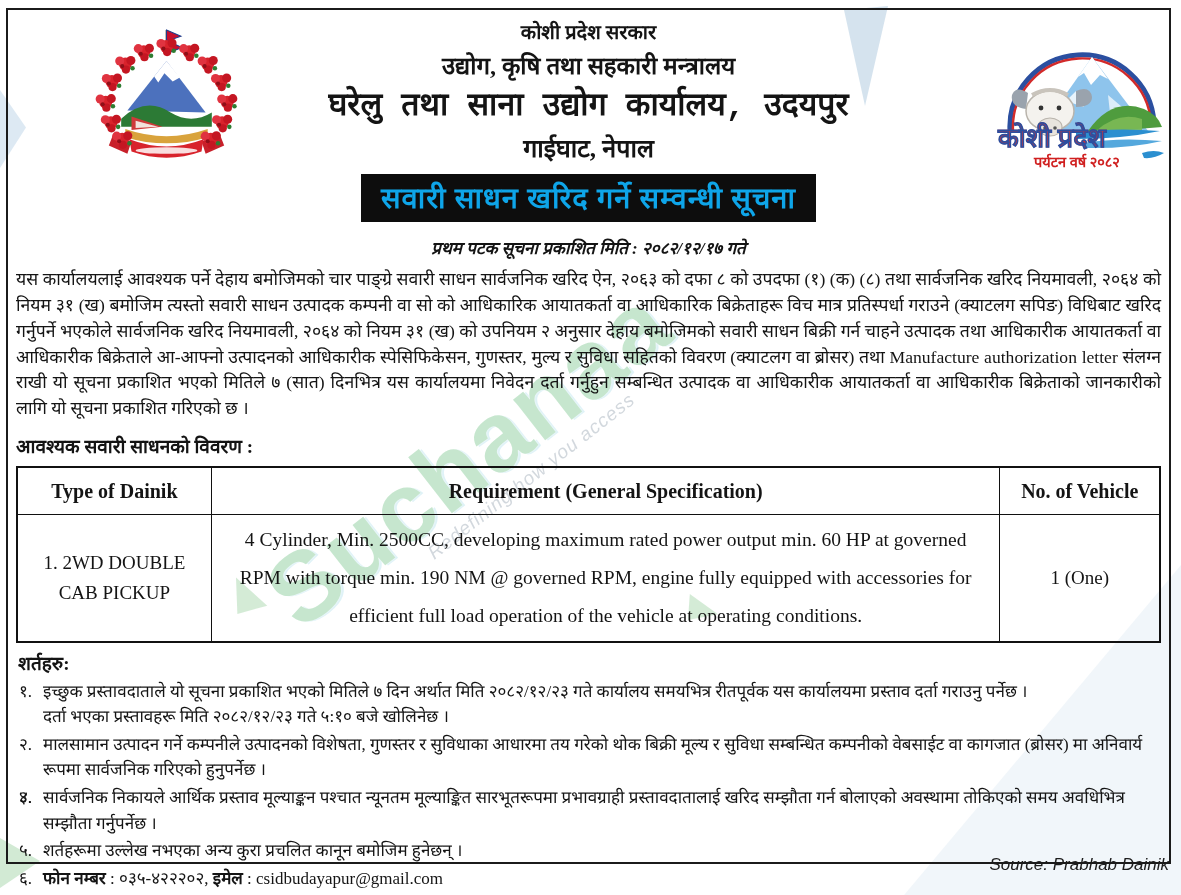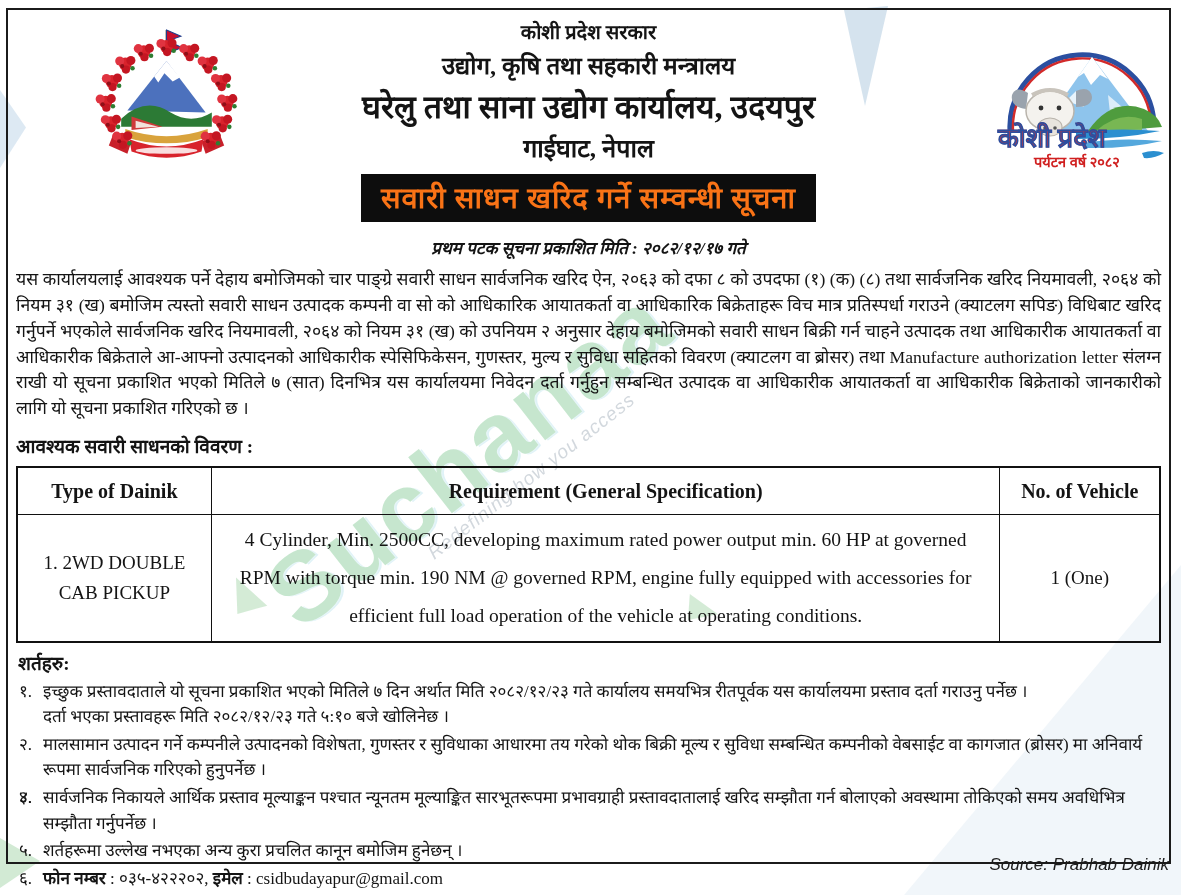--- a/index.html
+++ b/index.html
@@ -29,28 +29,28 @@
       text-shadow:0 0 2px #ffffff, 2px 2px 0 #bfe6f0;}
   .wm-tag{font-family:"Liberation Sans","DejaVu Sans",sans-serif;font-style:italic;
       font-size:19px;color:#a7b2bd;margin:-14px 0 0 150px;letter-spacing:1px;}
   
   .frame{position:absolute;left:6px;top:8px;width:1165px;height:856px;
       border:2px solid #1b1b1b;z-index:1;box-sizing:border-box;padding:8px 8px 0 8px;}
   
   .hdr{text-align:center;line-height:1.25;}
   .hdr .l1{font-size:20px;font-weight:bold;margin-top:2px;}
   .hdr .l2{font-size:24px;font-weight:bold;margin-top:6px;}
-  .hdr .l3{font-size:32px;font-weight:bold;margin-top:6px;}
+  .hdr .l3{font-size:32px;font-weight:bold;margin-top:6px;font-family:Liberation Mono, monospace;}
   .hdr .l4{font-size:25px;font-weight:bold;margin-top:6px;}
   .logo{position:absolute;}
   .logo-left{left:76px;top:18px;width:165px;height:138px;}
   .logo-right{left:984px;top:25px;width:178px;height:140px;}
   
   .banner-wrap{text-align:center;margin-top:10px;}
-  .banner{display:inline-block;background:#0d0d0d;color:#f97316;font-weight:bold;
+  .banner{display:inline-block;background:#0d0d0d;color:#0ea5e9;font-weight:bold;
       font-size:29px;padding:3px 20px 6px 20px;letter-spacing:1px;}
   .pubdate{text-align:center;font-weight:bold;font-style:italic;font-size:17px;margin-top:14px;}
   
   .bodytext{font-size:17.6px;line-height:25.8px;text-align:justify;margin-top:8px;}
   
   .tbl-heading{text-align:left;font-weight:bold;font-size:19px;margin:11px 0 7px 0;}
   table.veh{width:100%;border-collapse:collapse;border:2px solid #111;}
   table.veh th,table.veh td{border:1px solid #111;text-align:center;vertical-align:middle;}
   table.veh th{font-size:20px;font-weight:bold;height:44px;}
   .c1{width:17%;}.c2{width:69%;}.c3{width:14%;}

